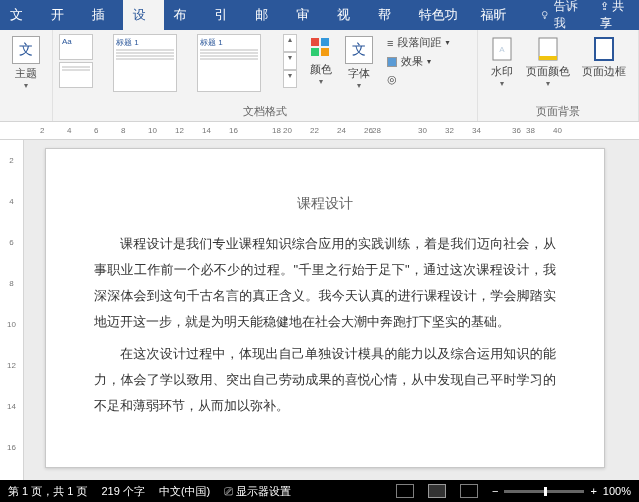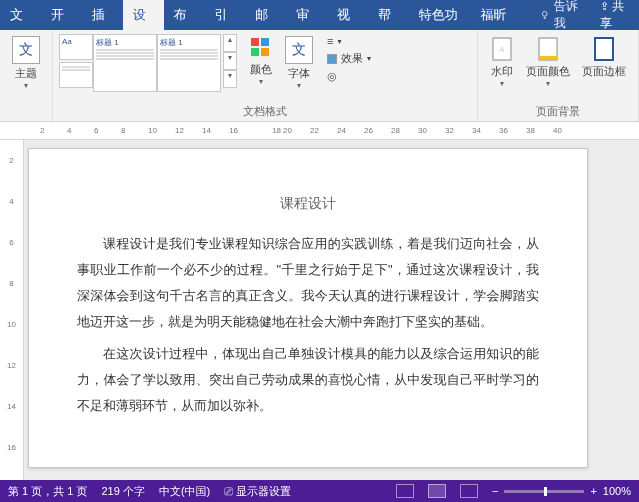--- a/index.html
+++ b/index.html
@@ -14,44 +14,44 @@
 
 .ribbon { background: #f3f3f3; border-bottom: 1px solid #d4d4d4; height: 92px; display: flex; }
 .group { border-right: 1px solid #e1e1e1; padding: 4px 6px 2px; display: flex; flex-direction: column; }
 .group .body { flex: 1; display: flex; align-items: flex-start; }
 .group .label { text-align: center; font-size: 11px; color: #666; padding-top: 2px; }
 
 .bigbtn { display: flex; flex-direction: column; align-items: center; padding: 2px 6px; cursor: pointer; }
 .bigbtn .ico { width: 28px; height: 28px; border: 1px solid #a6a6a6; background: #fff; font-size: 14px; display: flex; align-items: center; justify-content: center; color: #2b579a; }
 .bigbtn .txt { font-size: 11px; color: #444; margin-top: 2px; }
 
-.thumbs { display: flex; gap: 0; }
+.thumbs { display: flex; gap: 20px; }
 .thumb { width: 64px; height: 58px; border: 1px solid #c8c8c8; background: #fff; font-size: 7px; color: #888; padding: 2px; overflow: hidden; cursor: pointer; }
 .thumb .tt { color: #2b579a; font-size: 8px; margin-bottom: 1px; }
 .thumb .ln { height: 2px; background: #ddd; margin: 1px 0; }
 .thumb.mini { width: 34px; height: 26px; }
 .scroller { display: flex; flex-direction: column; margin-left: 2px; }
 .scroller div { width: 14px; height: 18px; border: 1px solid #c8c8c8; background: #fff; font-size: 8px; text-align: center; cursor: pointer; color: #666; }
 
 .vlist { display: flex; flex-direction: column; gap: 2px; font-size: 11px; color: #444; }
 .vlist .row { display: flex; align-items: center; gap: 4px; cursor: pointer; padding: 1px 2px; }
 .swatch { width: 10px; height: 10px; border: 1px solid #999; }
 
 .ruler-h { height: 18px; background: #fff; border-bottom: 1px solid #d4d4d4; display: flex; align-items: center; font-size: 8px; color: #777; position: relative; padding-left: 24px; }
 .ruler-h span { position: absolute; }
 .ruler-v { width: 24px; background: #fff; border-right: 1px solid #d4d4d4; font-size: 8px; color: #777; display: flex; flex-direction: column; align-items: center; }
 .ruler-v span { margin: 16px 0; }
 
 .workspace { flex: 1; display: flex; background: #ececec; overflow: hidden; }
-.page-wrap { flex: 1; overflow: auto; padding: 8px 4px; }
+.page-wrap { flex: 1; overflow: auto; padding: 8px 21px; }
 .page { background: #fff; border: 1px solid #c8c8c8; box-shadow: 0 1px 3px rgba(0,0,0,.15); width: 560px; min-height: 320px; padding: 40px 48px; font-size: 13px; color: #333; line-height: 2; }
 .page .title { text-align: center; color: #666; font-size: 14px; margin-bottom: 14px; }
 .page p { text-indent: 2em; margin-bottom: 6px; text-align: justify; }
 
-.statusbar { height: 22px; background: #4c1d95; color: #fff; display: flex; align-items: center; font-size: 11px; padding: 0 8px; gap: 14px; }
+.statusbar { height: 22px; background: #000000; color: #fff; display: flex; align-items: center; font-size: 11px; padding: 0 8px; gap: 14px; }
 .statusbar .spacer { flex: 1; }
 .statusbar .vbtn { width: 18px; height: 14px; border: 1px solid rgba(255,255,255,.5); cursor: pointer; }
 .zoom { display: flex; align-items: center; gap: 6px; }
 .zoom .bar { width: 80px; height: 3px; background: rgba(255,255,255,.4); position: relative; }
 .zoom .bar::after { content: ""; position: absolute; left: 50%; top: -3px; width: 3px; height: 9px; background: #fff; }
 svg { display: block; }
 </style>
 </head>
 <body>
 
@@ -136,20 +136,21 @@
         <div style="font-size:8px;color:#666">▾</div>
       </div>
       <div class="bigbtn">
         <div class="ico">文</div>
         <div class="txt">字体</div>
         <div style="font-size:8px;color:#666">▾</div>
       </div>
       <div class="vlist" style="margin-left:6px">
         <div class="row">
             <span>≡</span>
+            <span>段落间距</span>
             <span style="font-size:8px">▾</span>
           </div>
         <div class="row">
             <span class="swatch" style="background:#5b9bd5"></span>
             <span>效果</span>
             <span style="font-size:8px">▾</span>
           </div>
         <div class="row">
             <span>◎</span>
           </div>
@@ -194,25 +195,25 @@
     <span style="left: 121px;">8</span>
     <span style="left: 148px;">10</span>
     <span style="left: 175px;">12</span>
     <span style="left: 202px;">14</span>
     <span style="left: 229px;">16</span>
     <span style="left: 272px;">18</span>
     <span style="left: 283px;">20</span>
     <span style="left: 310px;">22</span>
     <span style="left: 337px;">24</span>
     <span style="left: 364px;">26</span>
-    <span style="left: 391px;">28</span>
+    <span style="left: 372px;">28</span>
     <span style="left: 418px;">30</span>
     <span style="left: 445px;">32</span>
     <span style="left: 472px;">34</span>
-    <span style="left: 499px;">36</span>
+    <span style="left: 512px;">36</span>
     <span style="left: 526px;">38</span>
     <span style="left: 553px;">40</span>
   </div>
 
 <div class="workspace">
   <div class="ruler-v">
       <span>2</span>
       <span>4</span>
       <span>6</span>
       <span>8</span>

